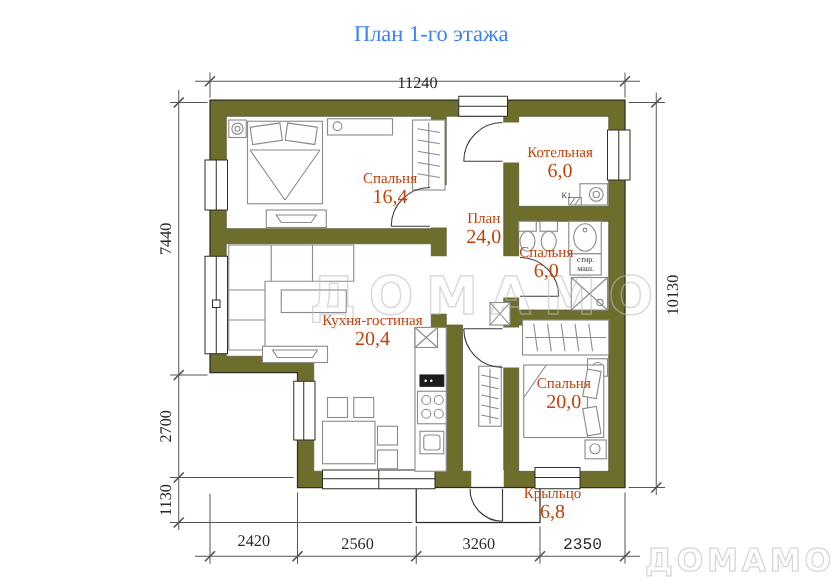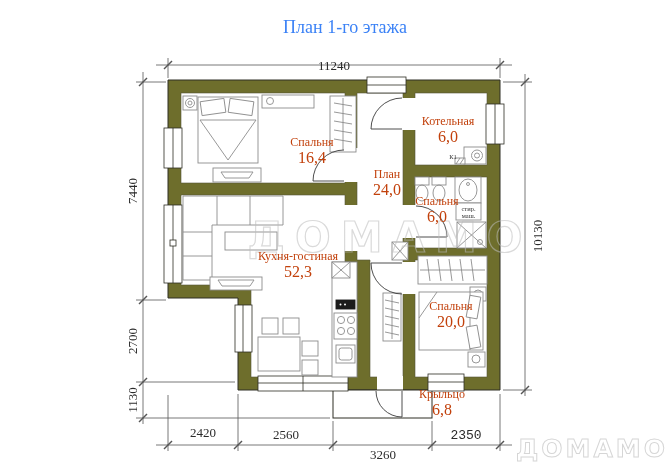--- a/index.html
+++ b/index.html
@@ -312,21 +312,21 @@
   <div class="plan-label" style="left:448px;top:131px;">
     <div>Котельная</div>
     <div class="area">6,0</div>
   </div>
   <div class="plan-label" style="left:437px;top:211px;">
     <div>Спальня</div>
     <div class="area">6,0</div>
   </div>
   <div class="plan-label" style="left:298px;top:266px;">
     <div>Кухня-гостиная</div>
-    <div class="area">52,3</div>
+    <div class="area">20,4</div>
   </div>
   <div class="plan-label" style="left:451px;top:316px;">
     <div>Спальня</div>
     <div class="area">20,0</div>
   </div>
   <div class="plan-label" style="left:409px;top:404px;margin-left:33px;">
     <div>Крыльцо</div>
     <div class="area">6,8</div>
   </div>
 
@@ -336,16 +336,16 @@
   </div>
   <div class="tiny-label" style="left:453px;top:157px;">К1</div>
 
   <div class="dim-label dim-h" style="left:334px;top:74px;">11240</div>
   <div class="dim-label dim-rot" style="left:91px;top:183px;">7440</div>
   <div class="dim-label dim-rot" style="left:91px;top:333px;">2700</div>
   <div class="dim-label dim-rot" style="left:91px;top:392px;">1130</div>
   <div class="dim-label dim-rot" style="left:496px;top:228px;">10130</div>
   <div class="dim-label dim-h" style="left:203px;top:441px;">2420</div>
   <div class="dim-label dim-h" style="left:286px;top:443px;">2560</div>
-  <div class="dim-label dim-h" style="left:383px;top:443px;margin-top:20px;">3260</div>
+  <div class="dim-label dim-h" style="left:383px;top:443px;">3260</div>
   <div class="dim-label dim-h" style="left:466px;top:443px;font-family:Liberation Mono, monospace;">2350</div>
 
 </div>
 
 </body></html>

